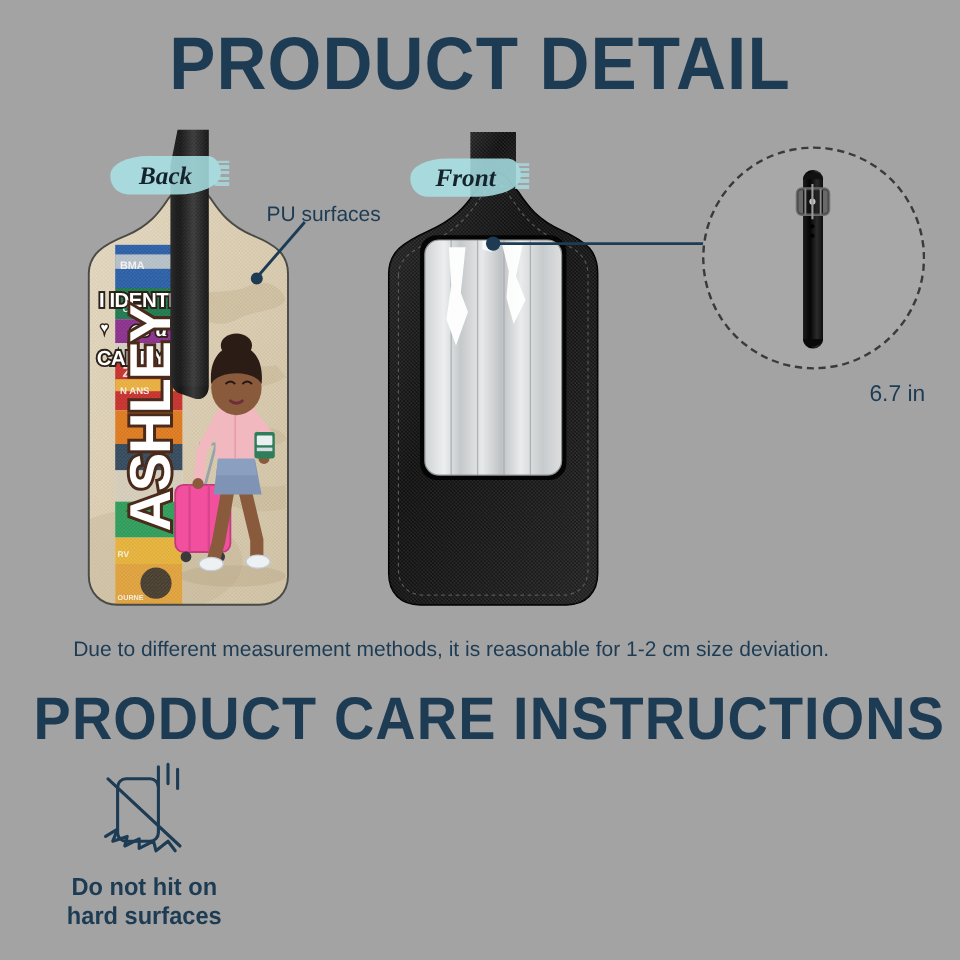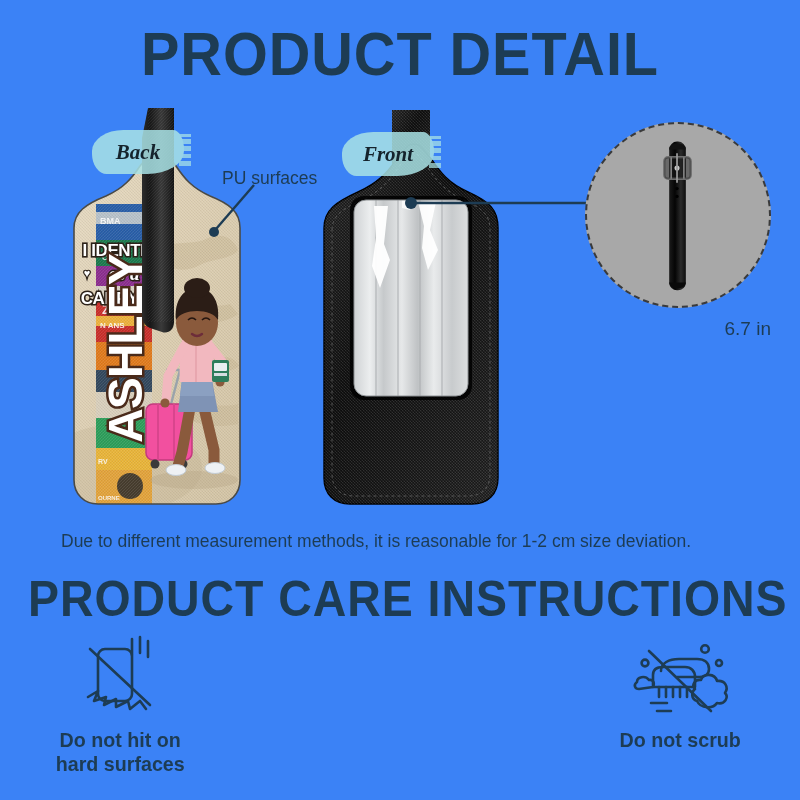--- a/index.html
+++ b/index.html
@@ -3,39 +3,39 @@
 <meta charset="utf-8">
 <title>Product Detail</title>
 <style>
   * { box-sizing: border-box; margin: 0; padding: 0; }
   html, body {
     width: 800px; height: 800px;
     background: #ffffff;
     font-family: "Liberation Sans", sans-serif;
     overflow: hidden;
   }
-  #page { position: relative; width: 800px; height: 800px; background: #3b82f6; }
+  #page { position: relative; width: 800px; height: 800px; background: #a3a3a3; }
 
   
   .heading {
     position: absolute; left: 0; width: 800px;
     text-align: center;
     color: #1d3c54;
     font-weight: 700;
     letter-spacing: 1px;
     transform: scaleX(0.93);
     white-space: nowrap;
   }
   #title-product-detail { top: 22px; font-size: 62px; line-height: 64px; }
   #title-care { top: 572px; font-size: 50px; line-height: 54px; }
 
   
   .brush-label {
     position: absolute;
-    width: 92px; height: 44px;
+    width: 92px; height: 32px;
     display: flex; align-items: center; justify-content: center;
   }
   .brush-label .brush-bg {
     position: absolute; inset: 0;
     background: #a9e3e6;
     opacity: .85;
     border-radius: 34% 12% 40% 16% / 48% 44% 52% 46%;
   }
   .brush-label .brush-bg::after{
     content:""; position:absolute; right:-7px; top:4px; bottom:4px; width:12px;
@@ -382,44 +382,15 @@
           <path d="M18,62 L28,56 L24,66 L36,62 L34,70 L46,64 L46,72 L58,66
                    L60,74 L70,66 L76,74"></path>
 
           <path d="M20,14 L80,70"></path>
         </svg>
       </div>
       <div class="care-label">Do not hit on
 hard surfaces</div>
     </div>
 
-    <div class="care-item">
-      <div class="care-icon">
-        <svg viewBox="0 0 110 86" width="110" height="86" fill="none" stroke="#1d3c54" stroke-width="2.6" stroke-linecap="round" stroke-linejoin="round">
-
-          <path d="M36,36 C36,28 44,24 54,24 L72,24 C80,24 84,28 84,34
-                   C84,40 80,42 72,42 L52,42"></path>
-
-          <path d="M28,40 C28,34 32,32 38,32 L60,32 C66,32 70,36 70,42
-                   L70,52 L28,52 Z"></path>
-
-          <path d="M34,52 L34,62 M41,52 L41,62 M48,52 L48,62 M55,52 L55,62 M62,52 L62,62"></path>
-
-          <path d="M26,68 L42,68 M32,76 L46,76"></path>
-
-          <path d="M14,54 C10,54 8,50 12,47 C12,42 20,40 24,45 C28,44 30,48 28,52 Z"></path>
-
-          <path d="M70,54 C66,50 70,44 76,45 C78,38 90,38 92,46
-                   C100,45 104,52 100,58 C104,62 100,70 92,68
-                   C88,74 76,74 72,66 C66,64 66,57 70,54 Z"></path>
-
-          <circle cx="20" cy="28" r="3.4"></circle>
-          <circle cx="80" cy="14" r="3.8"></circle>
-          <circle cx="94" cy="28" r="3"></circle>
-
-          <path d="M24,16 L86,76"></path>
-        </svg>
-      </div>
-      <div class="care-label">Do not scrub</div>
-    </div>
 
   </div>
 </div>
 
 </body></html>

